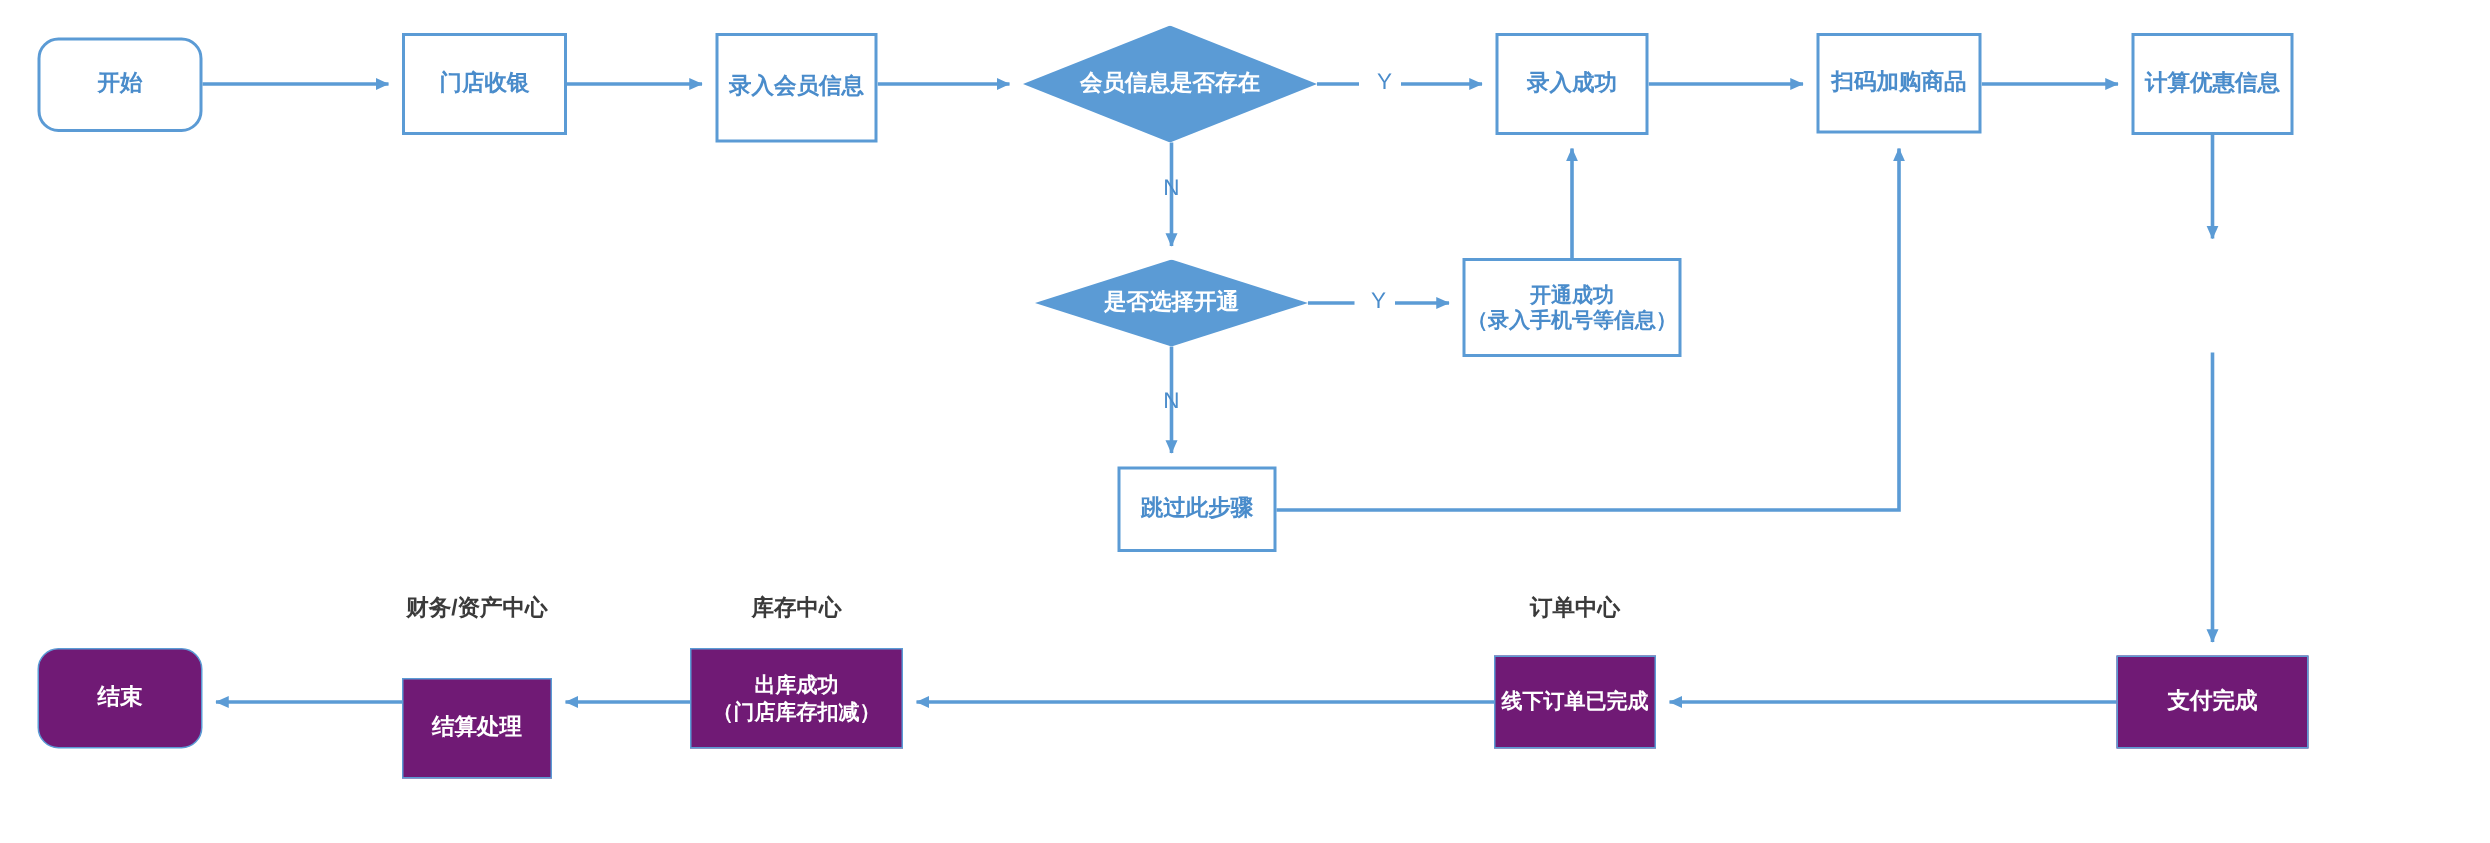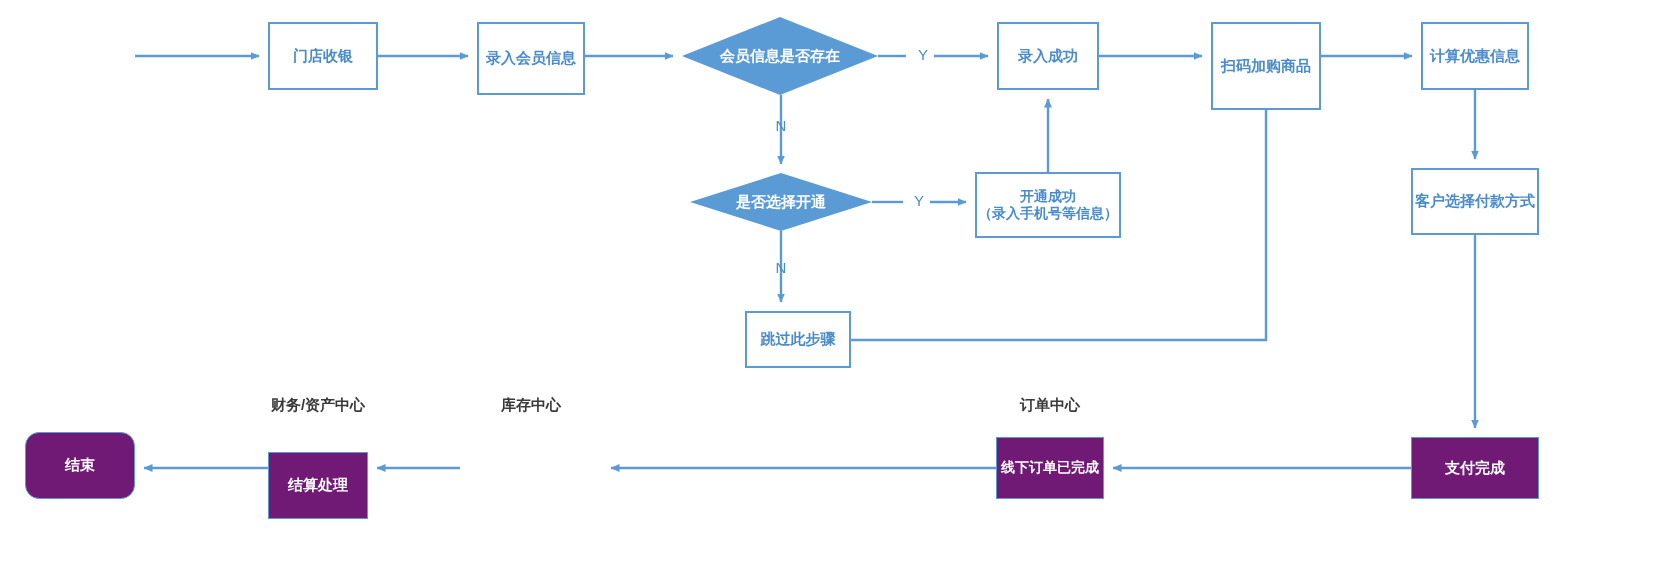--- a/index.html
+++ b/index.html
@@ -148,72 +148,76 @@
       <path d="M1411,468 L1113,468" marker-end="url(#arrow-l)"></path>
 
       <path d="M996,468 L611,468" marker-end="url(#arrow-l)"></path>
 
       <path d="M460,468 L377,468" marker-end="url(#arrow-l)"></path>
 
       <path d="M268,468 L144,468" marker-end="url(#arrow-l)"></path>
     </g>
   </svg>
 
+  <div class="node node-outline rounded" style="left:25px; top:25px; width:110px; height:63px;">
+    <span>开始</span>
+  </div>
 
   <div class="node node-outline" style="left:268px; top:22px; width:110px; height:68px;">
     <span>门店收银</span>
   </div>
 
   <div class="node node-outline" style="left:477px; top:22px; width:108px; height:73px;">
     <span>录入会员信息</span>
   </div>
 
   <div class="node node-diamond" style="left:682px; top:17px; width:196px; height:78px;">
     <span class="diamond-shape"></span>
     <span class="diamond-label">会员信息是否存在</span>
   </div>
 
   <div class="node node-outline" style="left:997px; top:22px; width:102px; height:68px;">
     <span>录入成功</span>
   </div>
 
-  <div class="node node-outline" style="left:1211px; top:22px; width:110px; height:88px;">
+  <div class="node node-outline" style="left:1211px; top:22px; width:110px; height:67px;">
     <span>扫码加购商品</span>
   </div>
 
   <div class="node node-outline" style="left:1421px; top:22px; width:108px; height:68px;">
     <span>计算优惠信息</span>
   </div>
 
   <div class="node node-diamond" style="left:690px; top:173px; width:182px; height:58px;">
     <span class="diamond-shape"></span>
     <span class="diamond-label">是否选择开通</span>
   </div>
 
   <div class="node node-outline" style="left:975px; top:172px; width:146px; height:66px; font-size:14px;">
     <span>开通成功
 （录入手机号等信息）</span>
   </div>
 
-  <div class="node node-outline" style="left:1411px; top:168px; width:128px; height:67px;">
-    <span>客户选择付款方式</span>
-  </div>
 
   <div class="node node-outline" style="left:728px; top:311px; width:106px; height:57px;margin-left:17px;">
     <span>跳过此步骤</span>
   </div>
 
   <div class="node node-filled" style="left:1411px; top:437px; width:128px; height:62px;">
     <span>支付完成</span>
   </div>
 
   <div class="node node-filled" style="left:996px; top:437px; width:108px; height:62px; font-size:14px;">
     <span>线下订单已完成</span>
   </div>
 
+  <div class="node node-filled" style="left:460px; top:432px; width:142px; height:67px; font-size:14px;">
+    <span>出库成功
+（门店库存扣减）</span>
+  </div>
 
   <div class="node node-filled" style="left:268px; top:452px; width:100px; height:67px;">
     <span>结算处理</span>
   </div>
 
   <div class="node node-filled rounded" style="left:25px; top:432px; width:110px; height:67px;">
     <span>结束</span>
   </div>
 
   <div class="edge-label" style="left:913px; top:46px; width:20px;">

